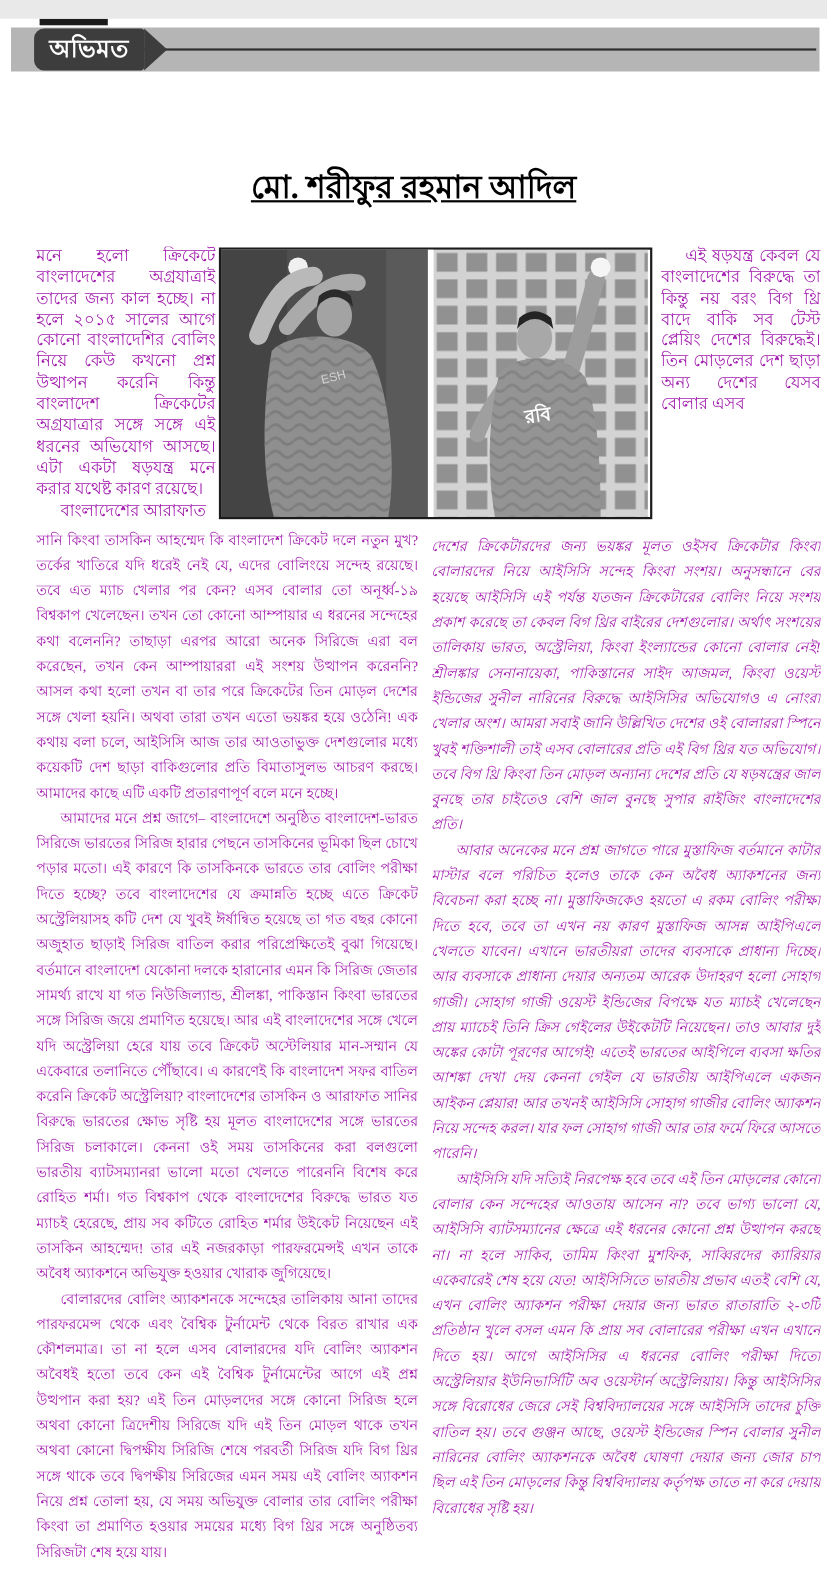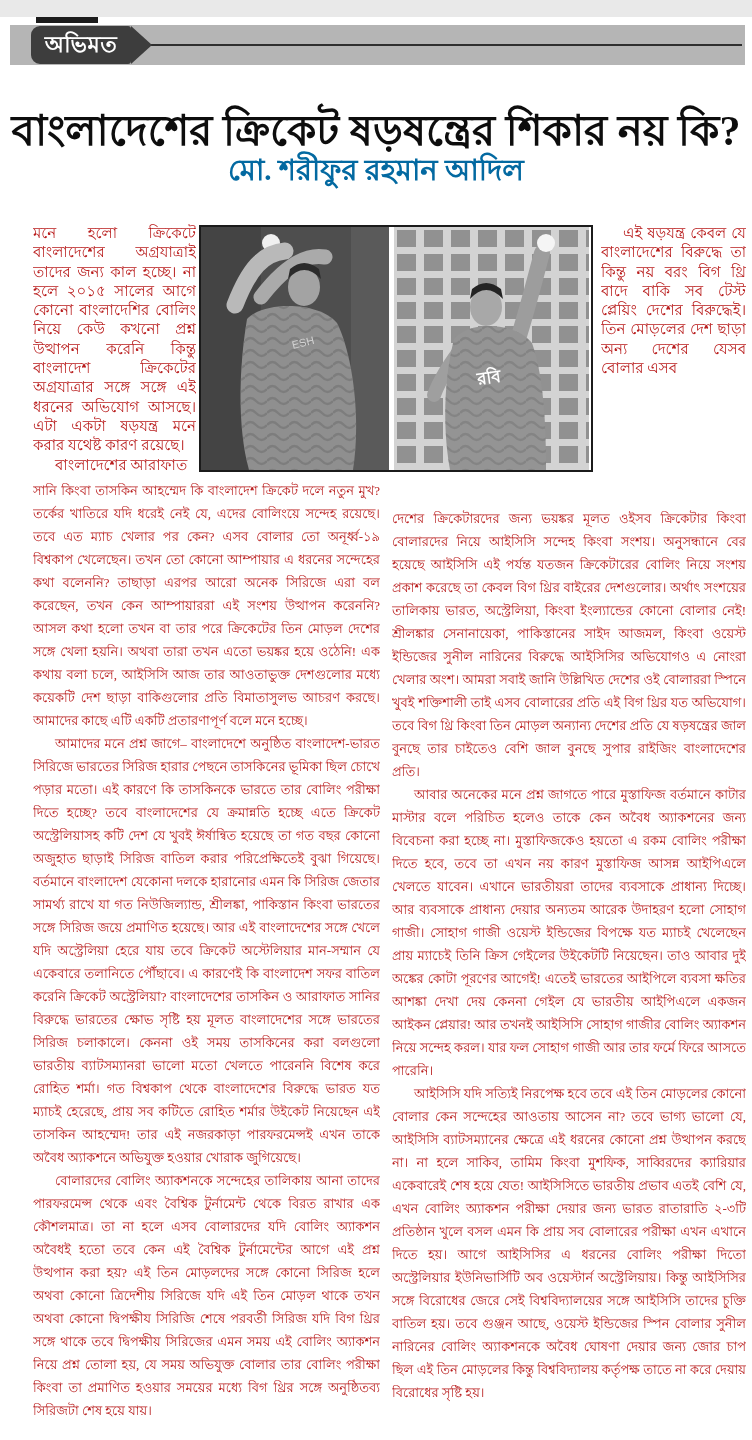--- a/index.html
+++ b/index.html
@@ -29,32 +29,32 @@
   .section-tab span{
     color:#ffffff;font-size:22px;font-weight:bold;letter-spacing:.5px;
   }
   
   .headline{
     position:absolute;left:0;top:60px;width:752px;
     text-align:center;font-size:42px;font-weight:bold;line-height:1.25;color:#0d0d0d;
   }
   .byline{
     position:absolute;left:0;top:130px;width:752px;
-    text-align:center;font-size:29px;font-weight:bold;color:#0369a1;
+    text-align:center;font-size:29px;font-weight:bold;color:#000000;text-decoration:underline;
   }
   
-  .bodytext{position:absolute;text-align:justify;color:#b91c1c;overflow:hidden;}
+  .bodytext{position:absolute;text-align:justify;color:#a21caf;overflow:hidden;}
   .bodytext p{margin:0;}
   .bodytext p.indent{text-indent:22px;}
   .narrow{font-size:15px;line-height:19.3px;}
   .wide{font-size:13px;line-height:23px;}
   .col-narrow-left{left:33px;top:207px;width:163px;height:254px;}
   .col-narrow-right{left:601px;top:207px;width:145px;height:254px;}
   .col-wide-left{left:33px;top:462px;width:347px;height:978px;}
-  .col-wide-right{left:392px;top:490px;width:354px;height:930px;}
+  .col-wide-right{left:392px;top:468px;width:354px;height:930px;font-style:italic;}
   .footer-credit{
     position:absolute;left:392px;top:1398px;width:354px;
     font-size:17px;font-weight:bold;color:#0d0d0d;text-align:left;
   }
   
   .photo-block{
     position:absolute;left:199px;top:208px;width:394px;height:247px;
     border:2px solid #1b1b1b;background:#ffffff;
     display:flex;box-sizing:border-box;
   }
@@ -69,21 +69,20 @@
 
 <div class="page">
 
   <div class="top-strip"></div>
   <div class="section-bar"></div>
   <div class="section-rule"></div>
   <div class="section-tab">
     <span>অভিমত</span>
   </div>
 
-  <h1 class="headline">বাংলাদেশের ক্রিকেট ষড়ষন্ত্রের শিকার নয় কি?</h1>
   <div class="byline">মো. শরীফুর রহমান আদিল</div>
 
   <div class="bodytext narrow col-narrow-left">
     <p>মনে হলো ক্রিকেটে বাংলাদেশের অগ্রযাত্রাই তাদের জন্য কাল হচ্ছে। না হলে ২০১৫ সালের আগে কোনো বাংলাদেশির বোলিং নিয়ে কেউ কখনো প্রশ্ন উত্থাপন করেনি কিন্তু বাংলাদেশ ক্রিকেটের অগ্রযাত্রার সঙ্গে সঙ্গে এই ধরনের অভিযোগ আসছে। এটা একটা ষড়যন্ত্র মনে করার যথেষ্ট কারণ রয়েছে।</p>
     <p class="indent">বাংলাদেশের আরাফাত</p>
   </div>
 
   <div class="photo-block">
     <div class="photo photo-left">
       <svg width="188" height="243" viewBox="0 0 188 243" xmlns="http://www.w3.org/2000/svg">

